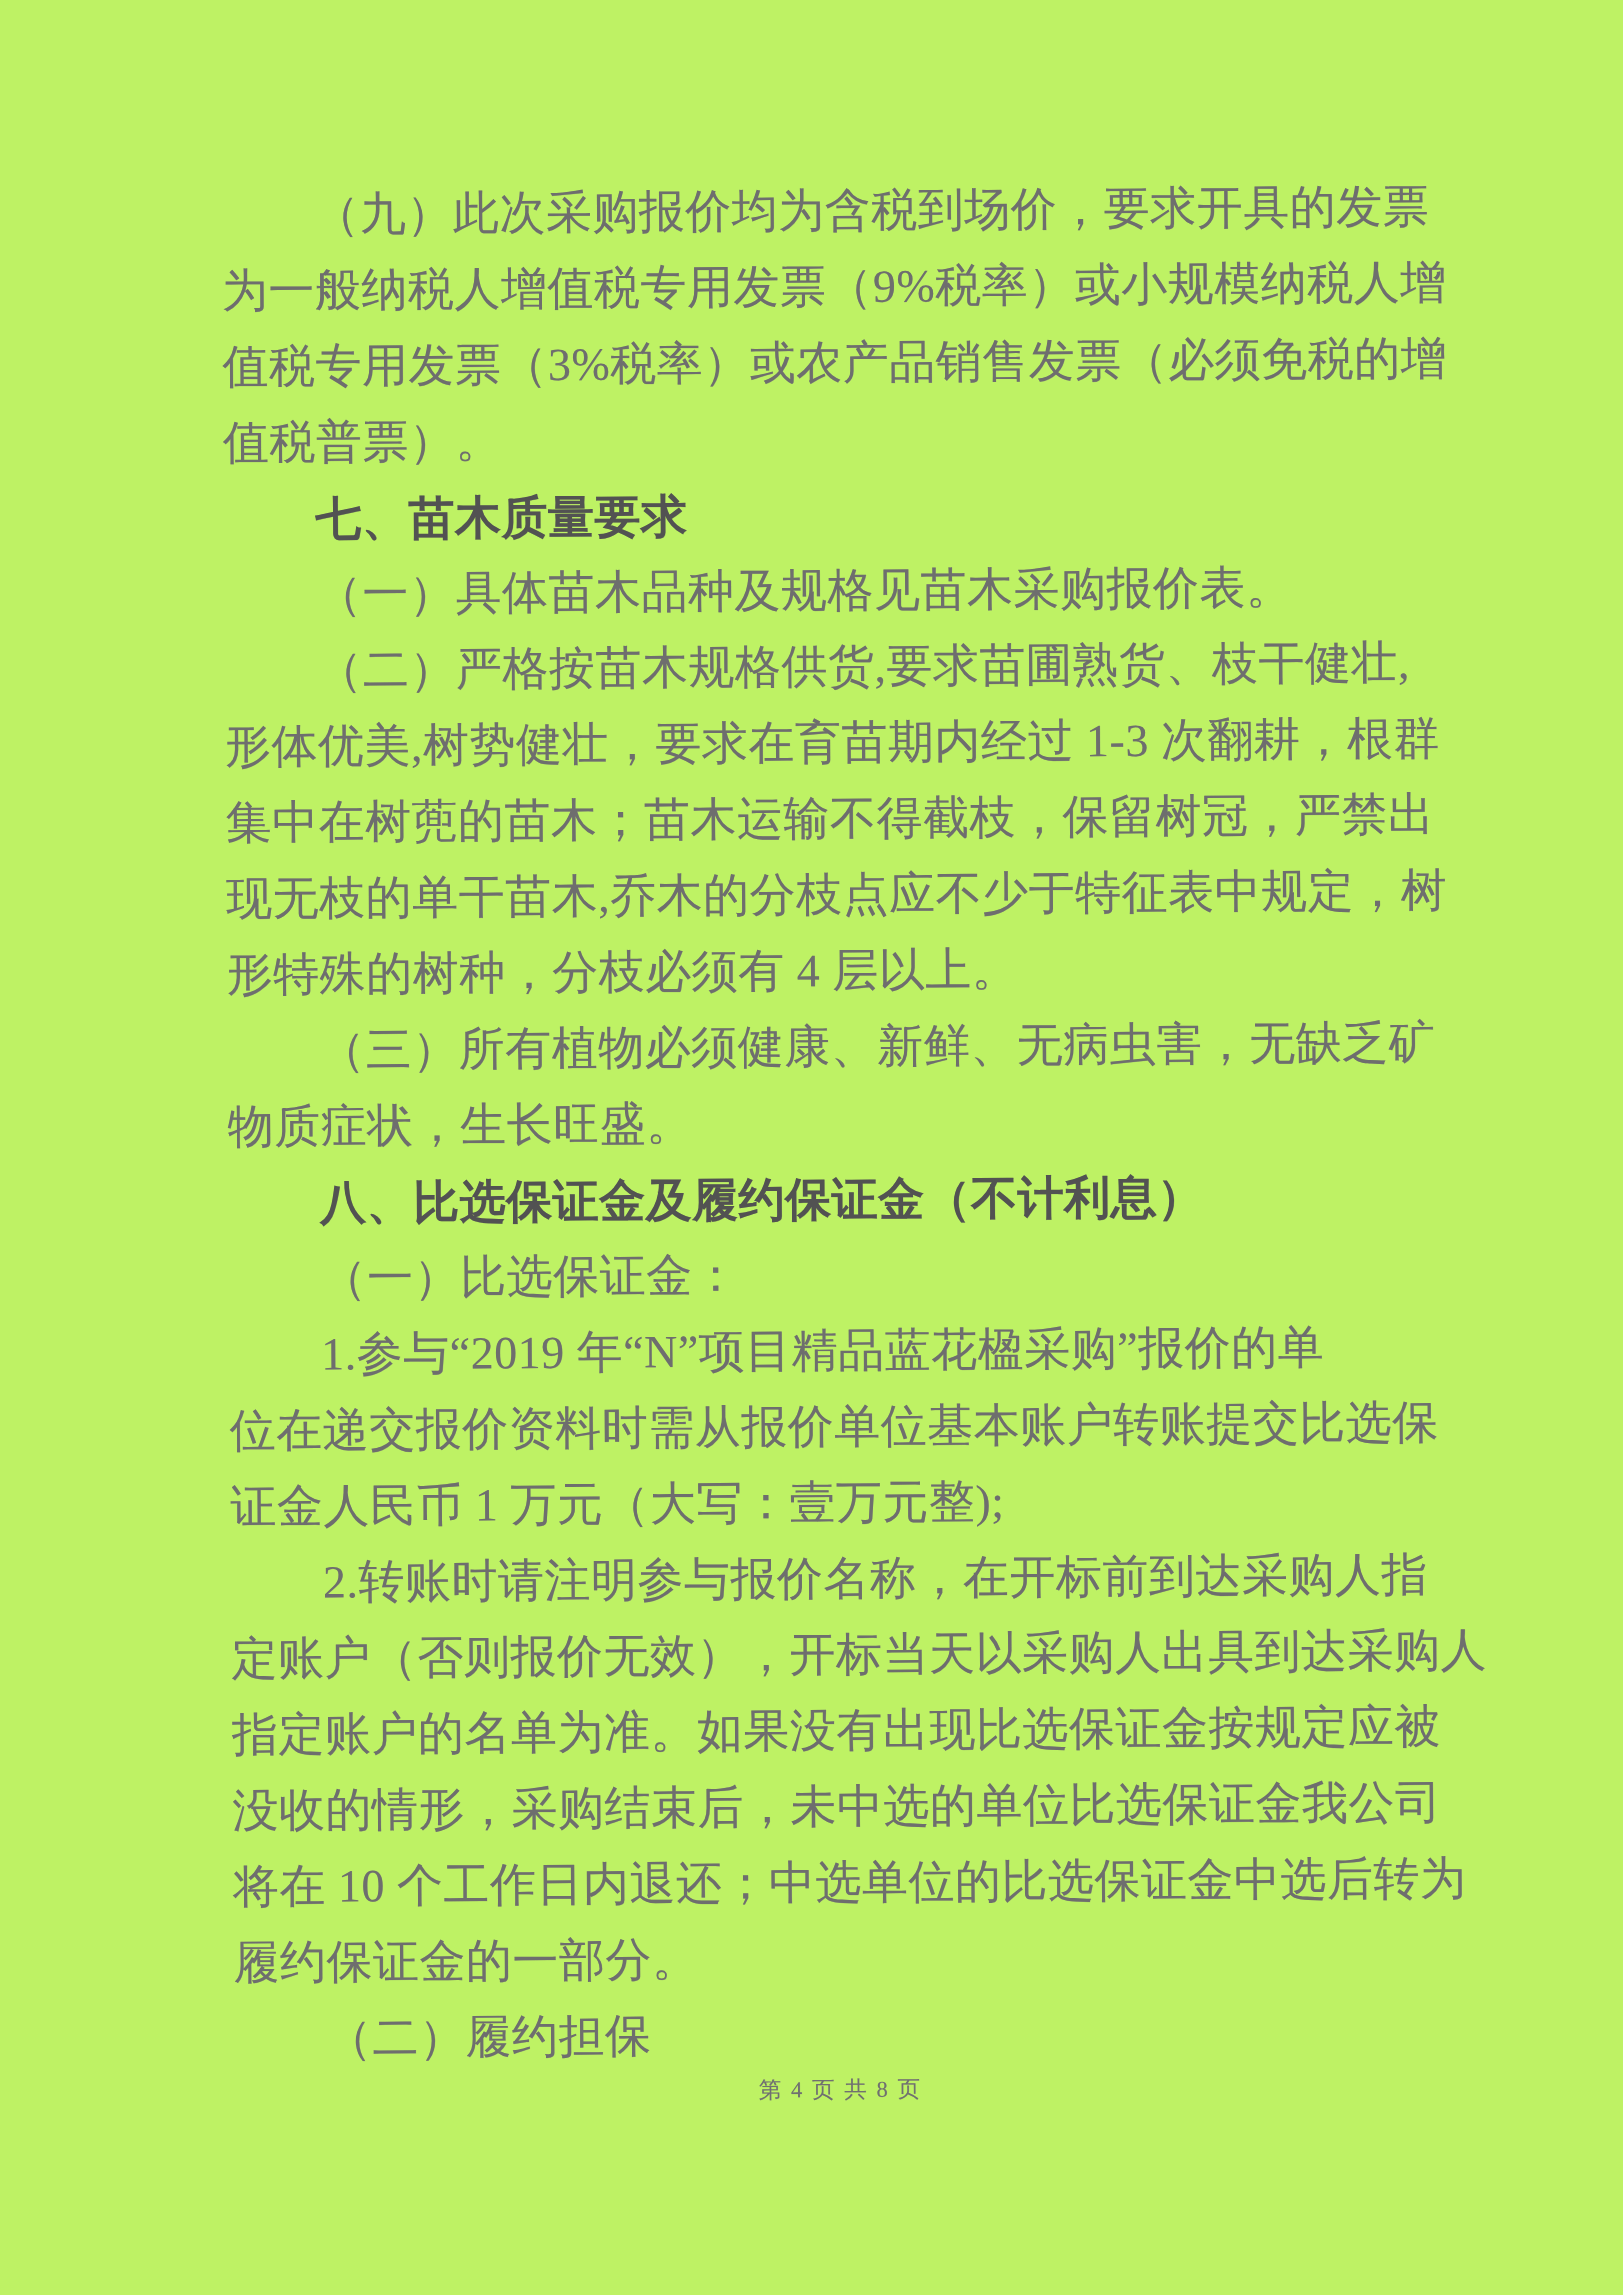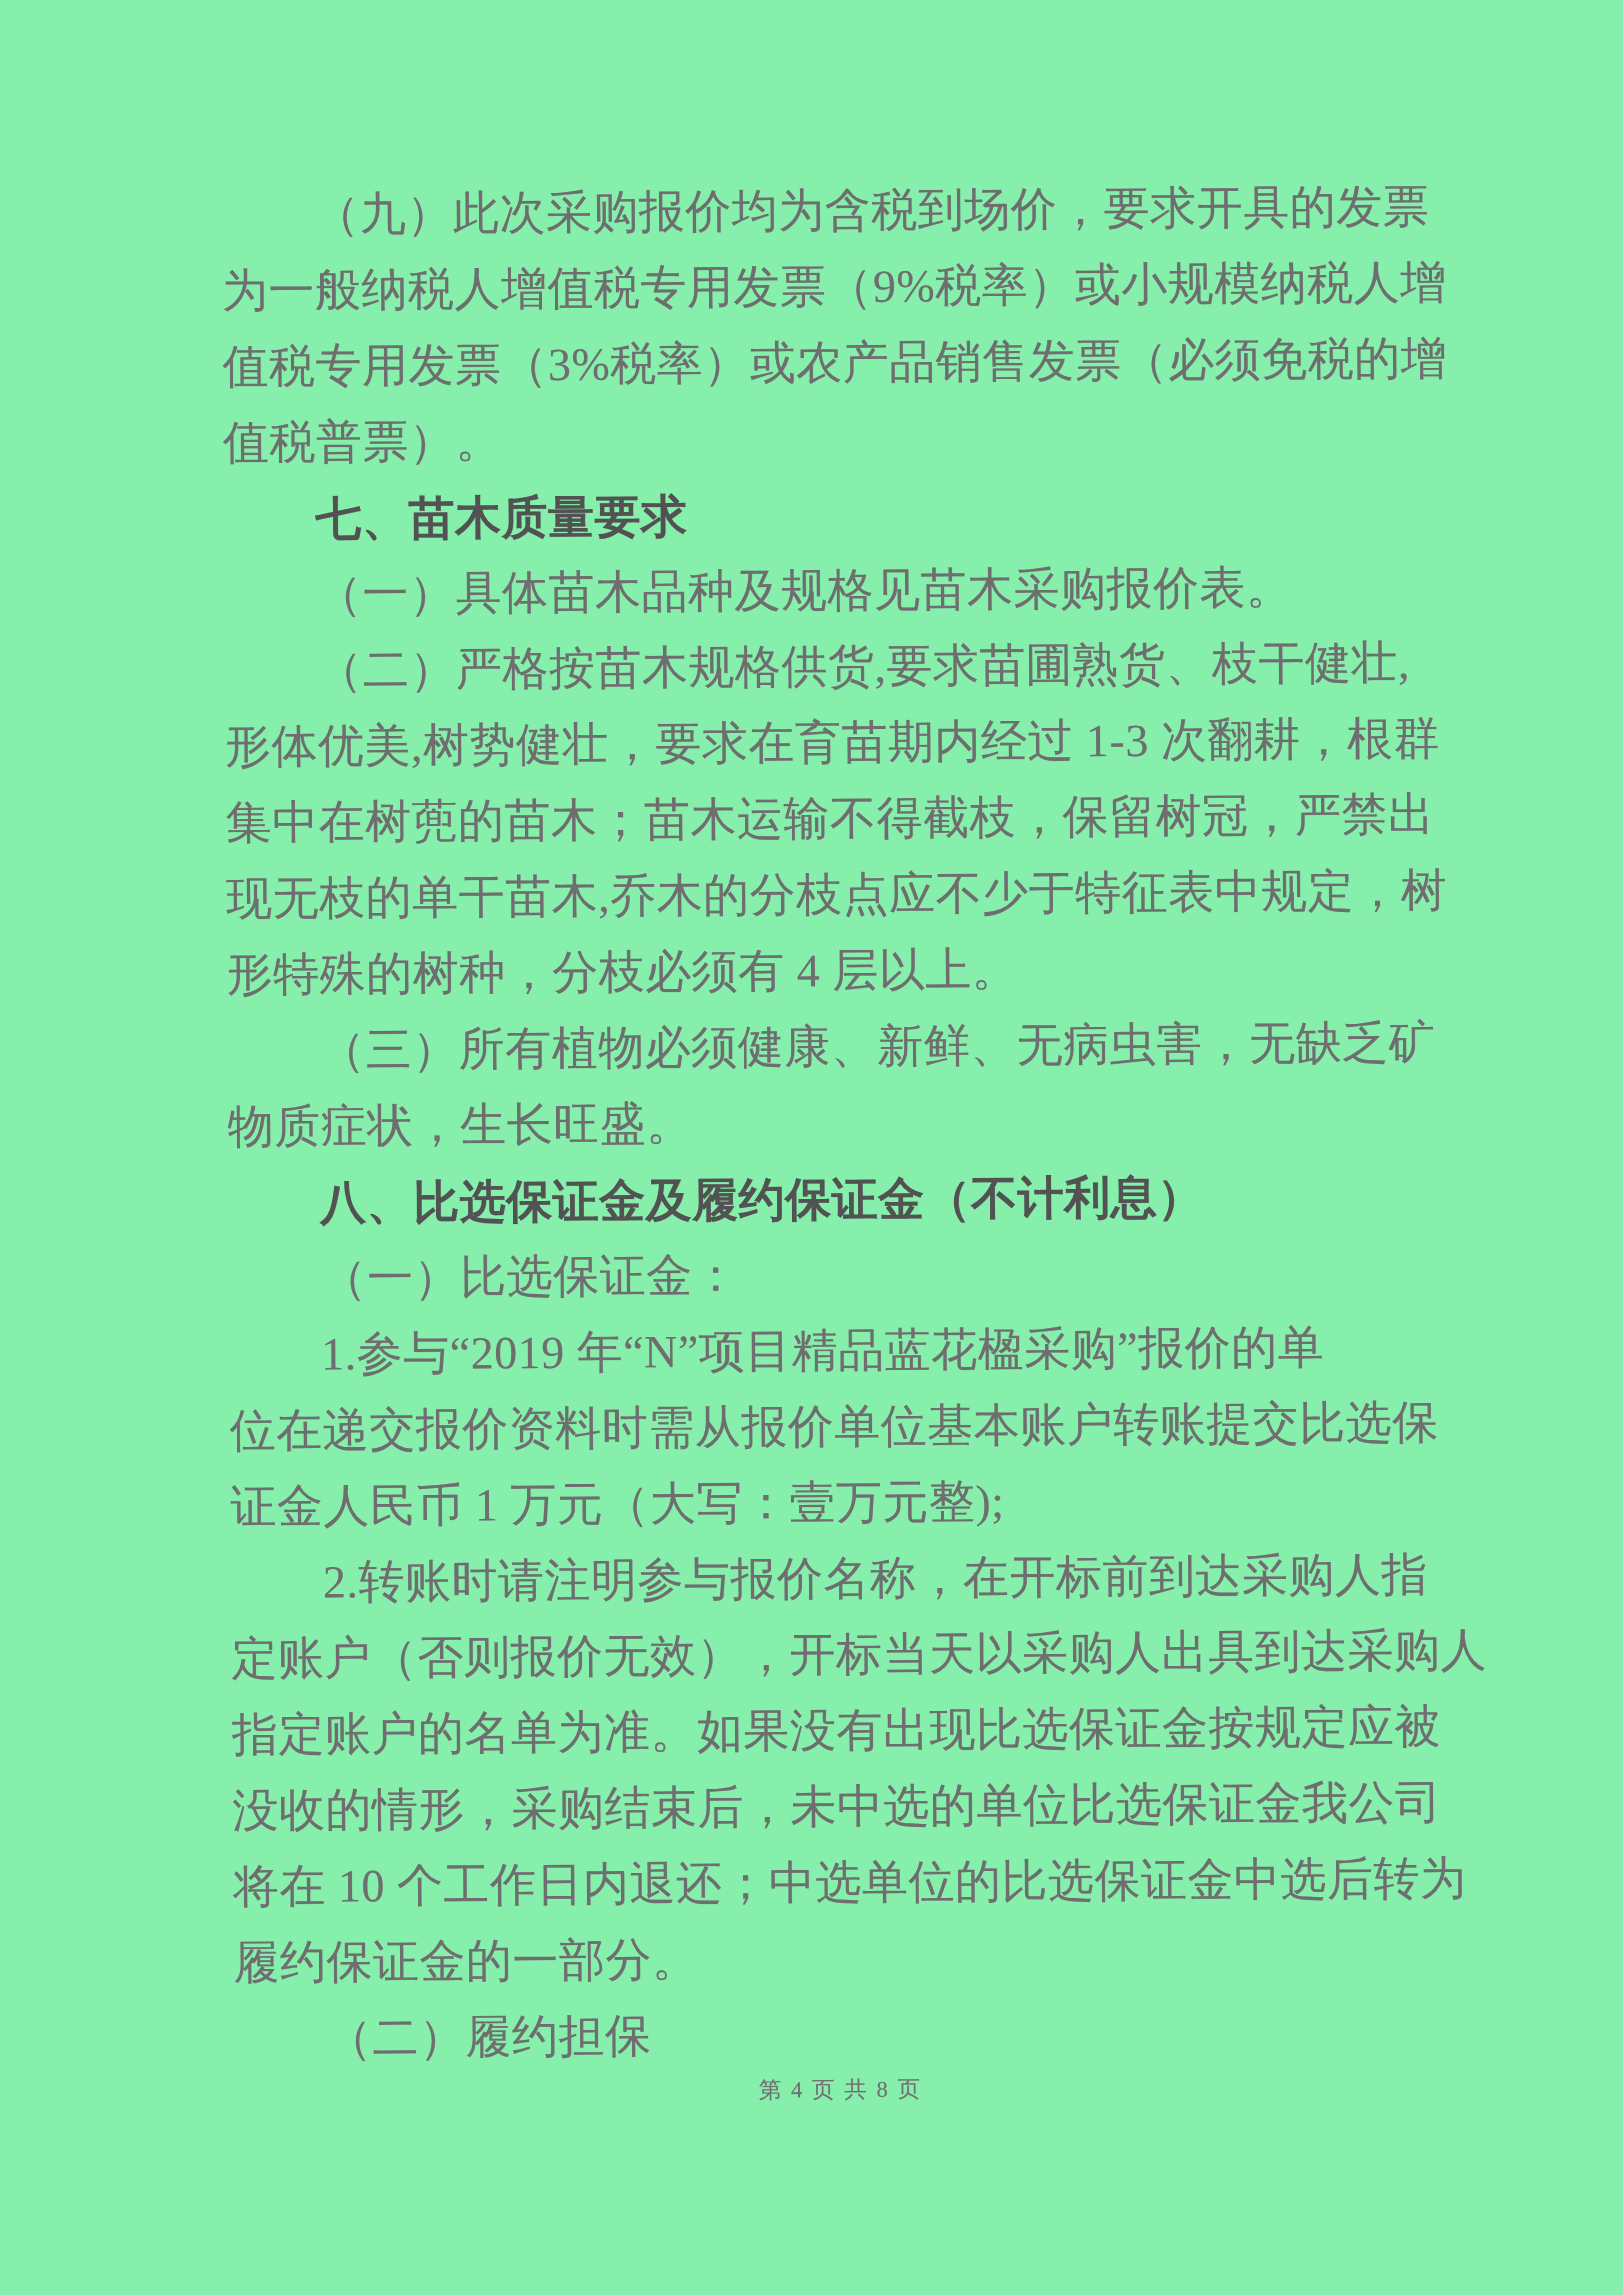--- a/index.html
+++ b/index.html
@@ -13,21 +13,21 @@
     overflow: hidden;
     position: relative;
     font-family: "Liberation Serif", serif;
   }
   .page {
     position: absolute;
     left: 0;
     top: 0;
     width: 1624px;
     height: 2295px;
-    background: #86efac;
+    background: #bef264;
   }
   .content {
     position: absolute;
     left: 221px;
     top: 173px;
     width: 1212px;
     transform: rotate(-0.4deg);
     transform-origin: 50% 0;
     color: #6e6e6e;
     font-size: 46px;

